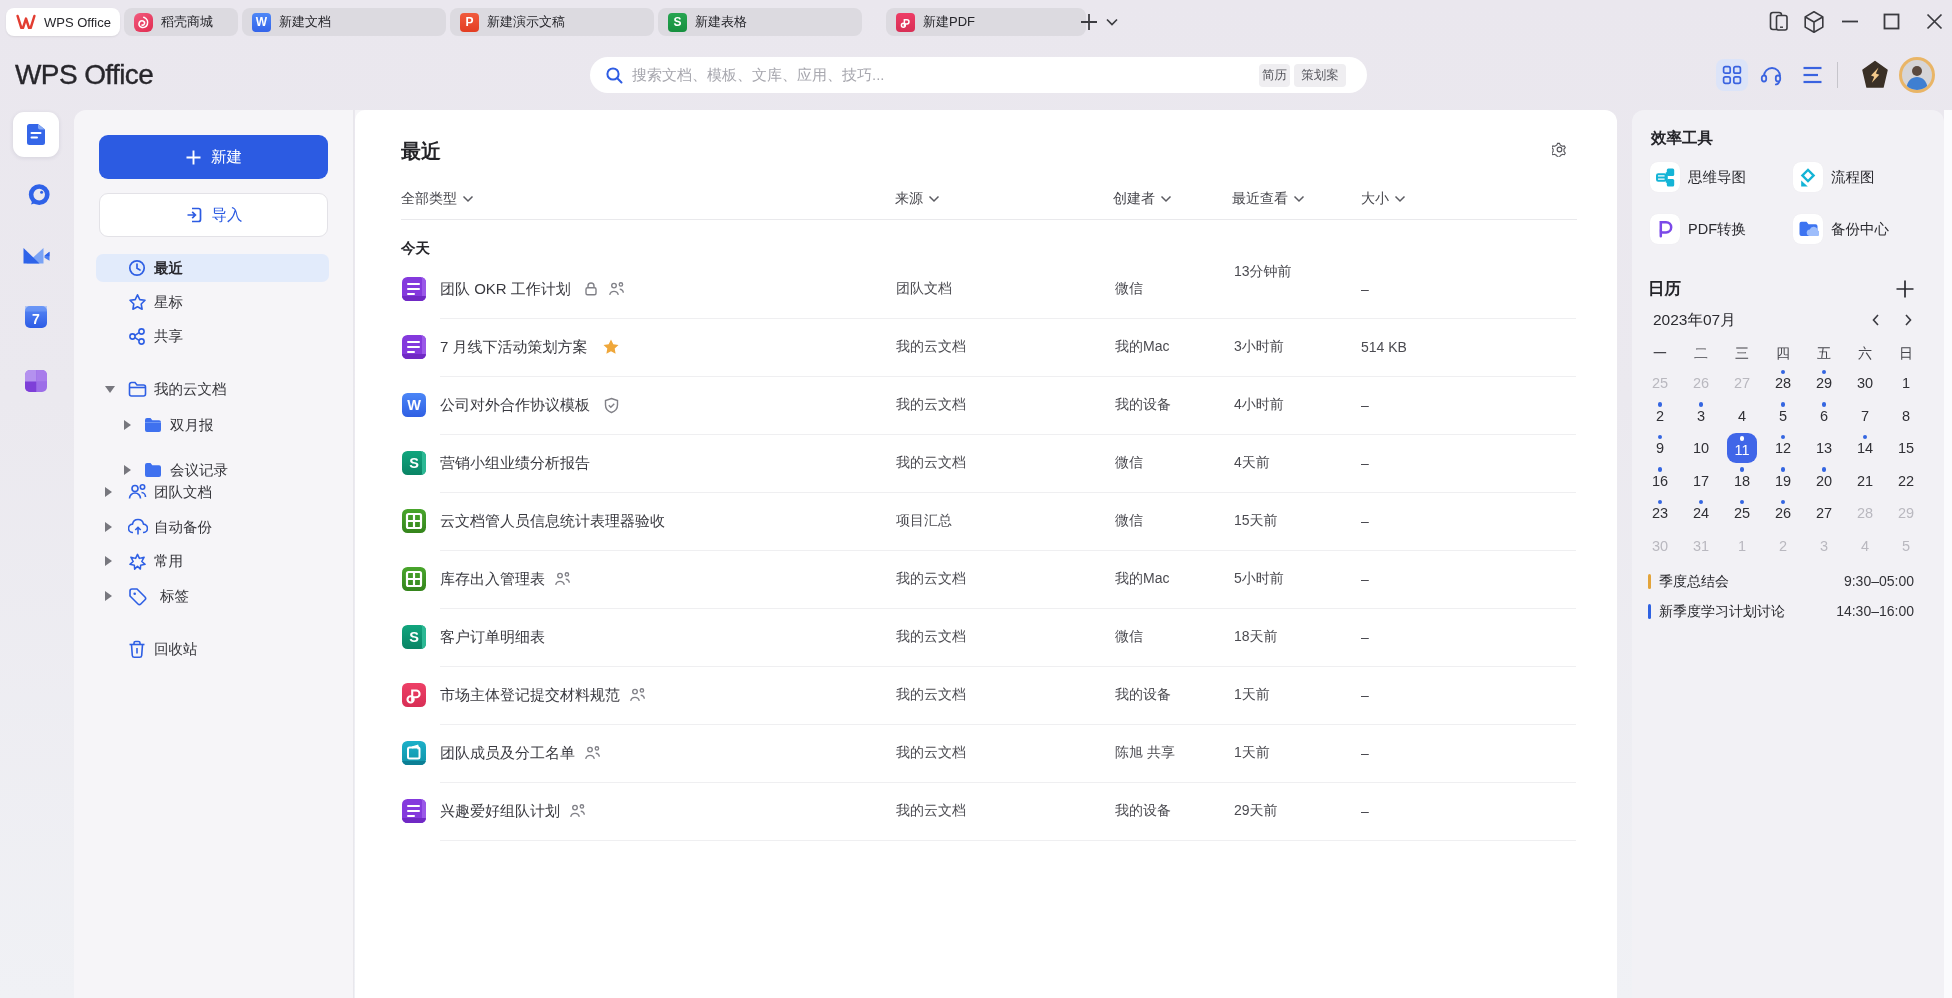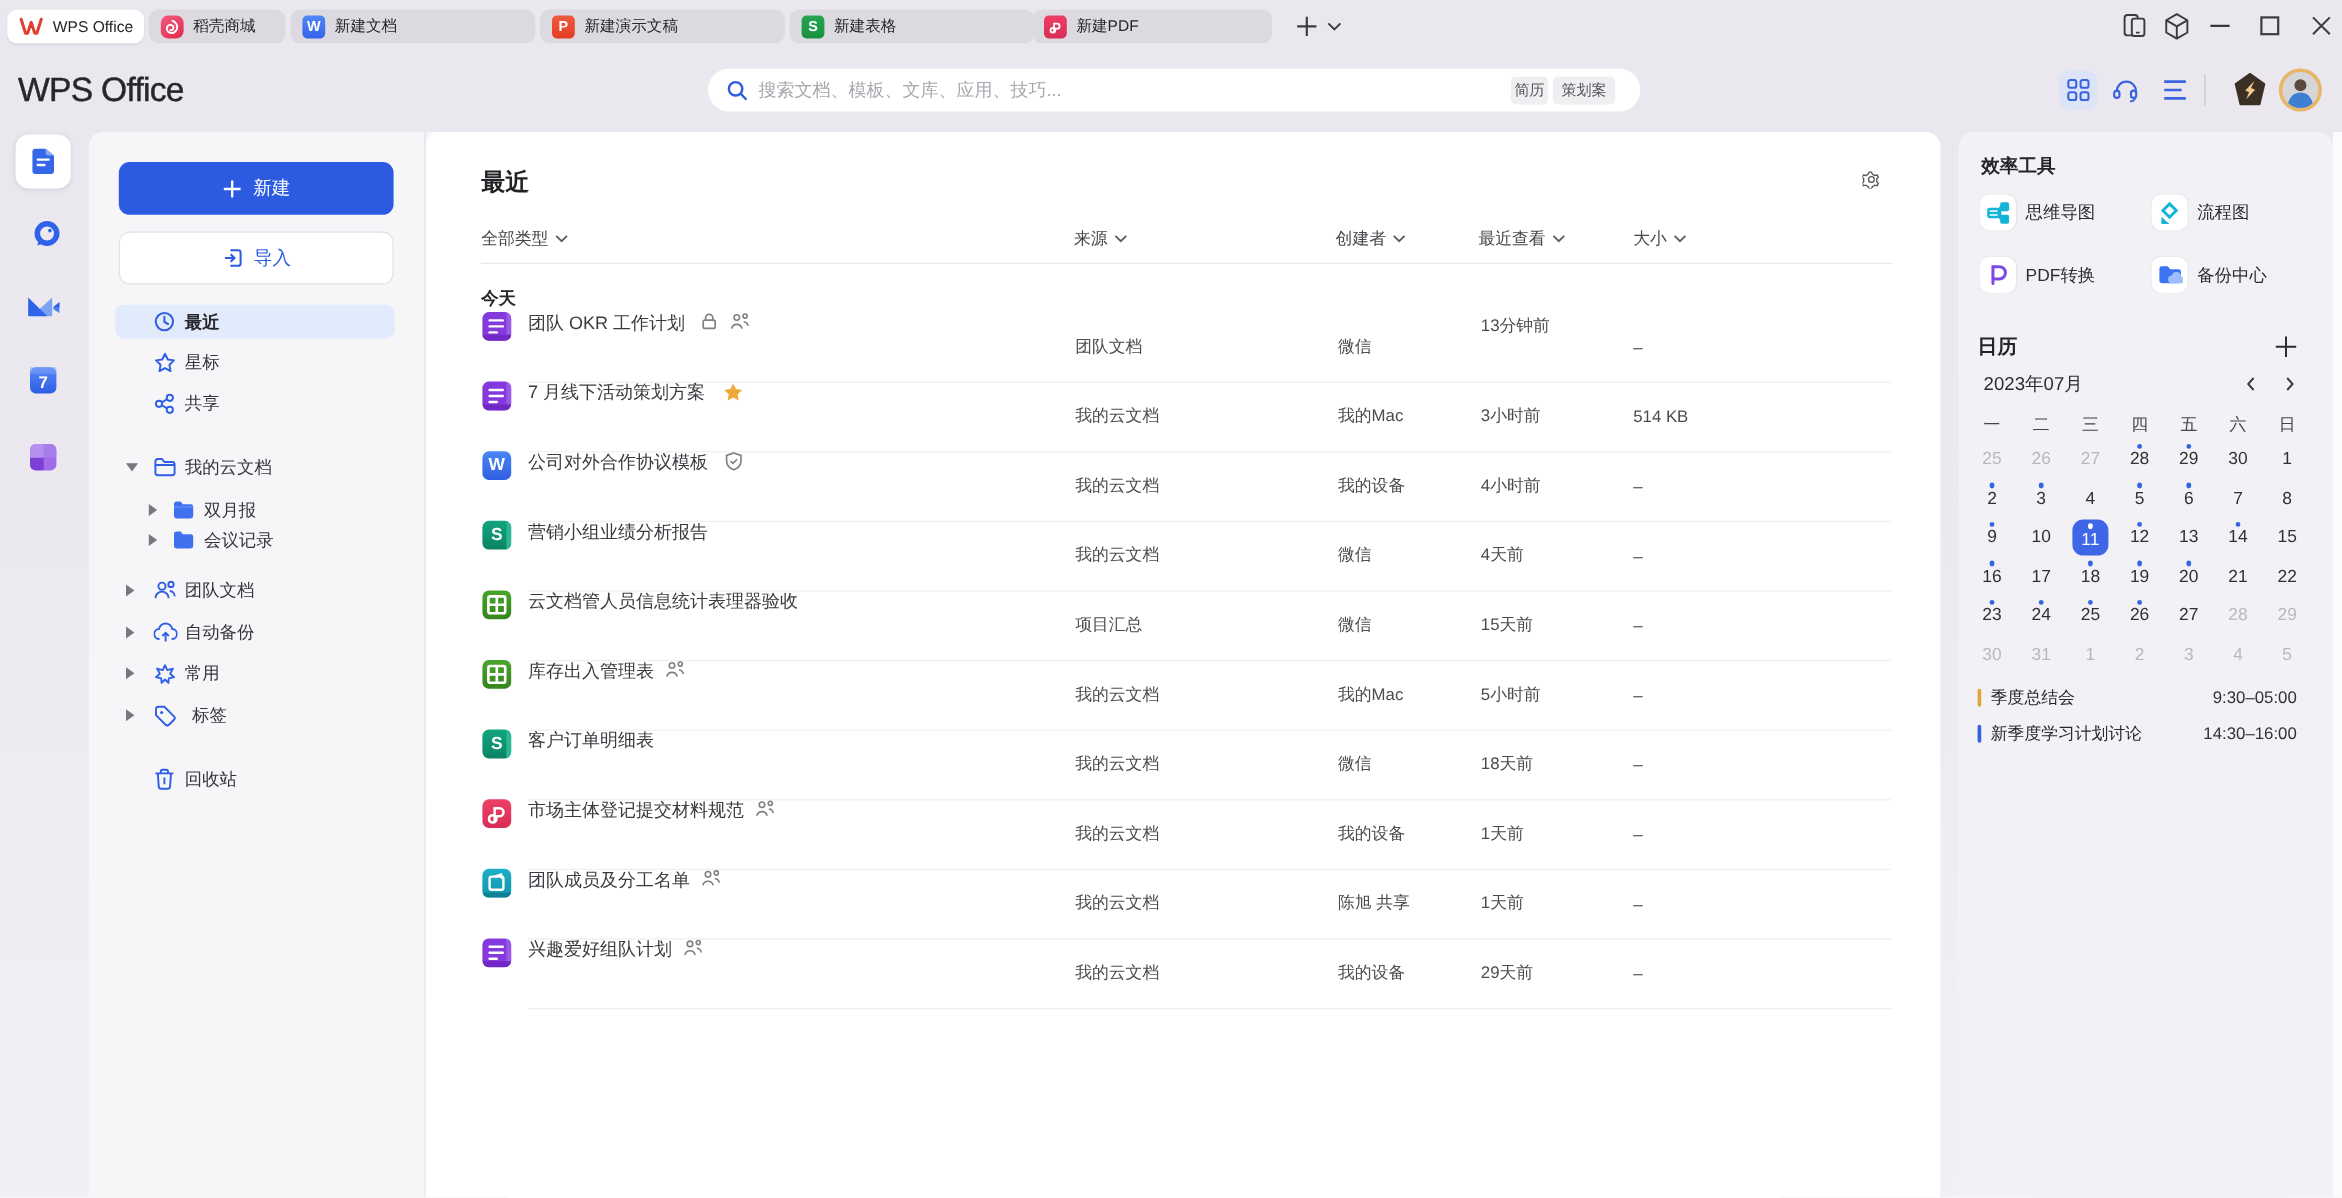--- a/index.html
+++ b/index.html
@@ -6,21 +6,21 @@
 body{font-family:"Liberation Sans",sans-serif;background:linear-gradient(180deg,#eae7ee 0%,#ebe9ef 40%,#f0f1f5 100%);position:relative}
 .abs{position:absolute}
 .tab{position:absolute;top:8px;height:28px;border-radius:8px;background:#dcdae0;display:flex;align-items:center;padding-left:10px;font-size:13px;color:#26262b;gap:8px}
 .tab.active{background:#fff;box-shadow:0 1px 2px rgba(0,0,0,.08)}
 .ticon{width:19px;height:19px;border-radius:4px;display:flex;align-items:center;justify-content:center;color:#fff;font-weight:bold;font-size:12px;flex:0 0 auto}
 .card{position:absolute;top:110px;bottom:0}
 .srow{position:absolute;height:28px;display:flex;align-items:center;font-size:14.5px;color:#35353a;left:22px;width:233px;padding-left:32px}
 .srow svg{position:absolute;left:32px}
 .caret{position:absolute;left:9px;width:0;height:0}
 .ficon{width:24px;height:24px;border-radius:5.5px;position:relative;overflow:hidden;flex:0 0 auto}
-.row{position:absolute;left:47px;height:58px;display:flex;}
+.row{position:absolute;left:47px;height:58px;display:flex;align-items:center}
 .rowline{position:absolute;left:85px;right:41px;height:1px;background:#efeff1}
 .cell{position:absolute;font-size:14px;color:#4b4b51;transform:translateY(-50%)}
 .colhead{position:absolute;top:89px;transform:translateY(-50%);font-size:14px;color:#47474d;display:flex;align-items:center;gap:5px}
 .dot{position:absolute;width:4.5px;height:4.5px;border-radius:50%;background:#3566e1}
 .dcell{position:absolute;width:32px;text-align:center;font-size:14.5px;color:#303035;transform:translateY(-50%)}
 .dcell.gray{color:#b9b8bf}
 .wd{position:absolute;width:32px;text-align:center;font-size:14px;color:#45454b;transform:translateY(-50%)}
 .tool{position:absolute;display:flex;align-items:center;gap:8px;font-size:14.5px;color:#2b2b30}
 .tile{width:30px;height:30px;background:#fff;border-radius:8px;display:flex;align-items:center;justify-content:center;box-shadow:0 0 1px rgba(0,0,0,.06)}
 </style></head>
@@ -45,21 +45,21 @@
 <span>新建文档</span>
   </div>
 <div class="tab" style="left:450px;width:204px">
 <span class="ticon" style="background:linear-gradient(180deg,#f05b3e,#e33d22)">P</span>
 <span>新建演示文稿</span>
   </div>
 <div class="tab" style="left:658px;width:204px">
 <span class="ticon" style="background:linear-gradient(180deg,#27a551,#16903f)">S</span>
 <span>新建表格</span>
   </div>
-<div class="tab" style="left:860px;width:200px">
+<div class="tab" style="left:886px;width:200px">
 <span class="ticon" style="background:linear-gradient(180deg,#ee3d66,#d82e55)">
       <svg width="15" height="15" viewBox="0 0 24 24">
         <path d="M10.2 18.5 V7.5 h4 a3.4 3.4 0 0 1 0 6.8 h-4" fill="none" stroke="#fff" stroke-width="2.4"></path>
         <circle cx="8.6" cy="16.4" r="3.1" fill="none" stroke="#fff" stroke-width="2.4"></circle>
       </svg>
     </span>
 <span>新建PDF</span>
   </div>
 <svg class="abs" style="left:1078px;top:11px" width="22" height="22" viewBox="0 0 22 22">
     <path d="M11 3 V19 M3 11 H19" stroke="#3c3c41" stroke-width="1.8"></path>
@@ -213,21 +213,21 @@
 <span style="margin-left:26px">我的云文档</span>
     </div>
 <div class="srow" style="top:301px;padding-left:48px">
 <span class="caret" style="border-top:5.5px solid transparent;border-bottom:5.5px solid transparent;border-left:7px solid #77777e;top:8.5px;left:28px"></span>
 <svg style="left:48px" width="18" height="16" viewBox="0 0 18 16">
         <path d="M1 3 a2 2 0 0 1 2 -2 H6.5 l1.8 2.3 H15 a2 2 0 0 1 2 2 V13 a2 2 0 0 1 -2 2 H3 a2 2 0 0 1 -2 -2 Z" fill="#3f71ef"></path>
         <path d="M1 5.5 H17" stroke="#6e97f4" stroke-width="1"></path>
       </svg>
 <span style="margin-left:26px">双月报</span>
     </div>
-<div class="srow" style="top:326px;padding-left:48px">
+<div class="srow" style="top:346px;padding-left:48px">
 <span class="caret" style="border-top:5.5px solid transparent;border-bottom:5.5px solid transparent;border-left:7px solid #77777e;top:8.5px;left:28px"></span>
 <svg style="left:48px" width="18" height="16" viewBox="0 0 18 16">
         <path d="M1 3 a2 2 0 0 1 2 -2 H6.5 l1.8 2.3 H15 a2 2 0 0 1 2 2 V13 a2 2 0 0 1 -2 2 H3 a2 2 0 0 1 -2 -2 Z" fill="#3f71ef"></path>
       </svg>
 <span style="margin-left:26px">会议记录</span>
     </div>
 <div class="srow" style="top:368px">
 <span class="caret" style="border-top:5.5px solid transparent;border-bottom:5.5px solid transparent;border-left:7px solid #77777e;top:8.5px"></span>
 <svg width="19" height="18" viewBox="0 0 19 18">
         <g fill="none" stroke="#2e5fe4" stroke-width="1.6">

